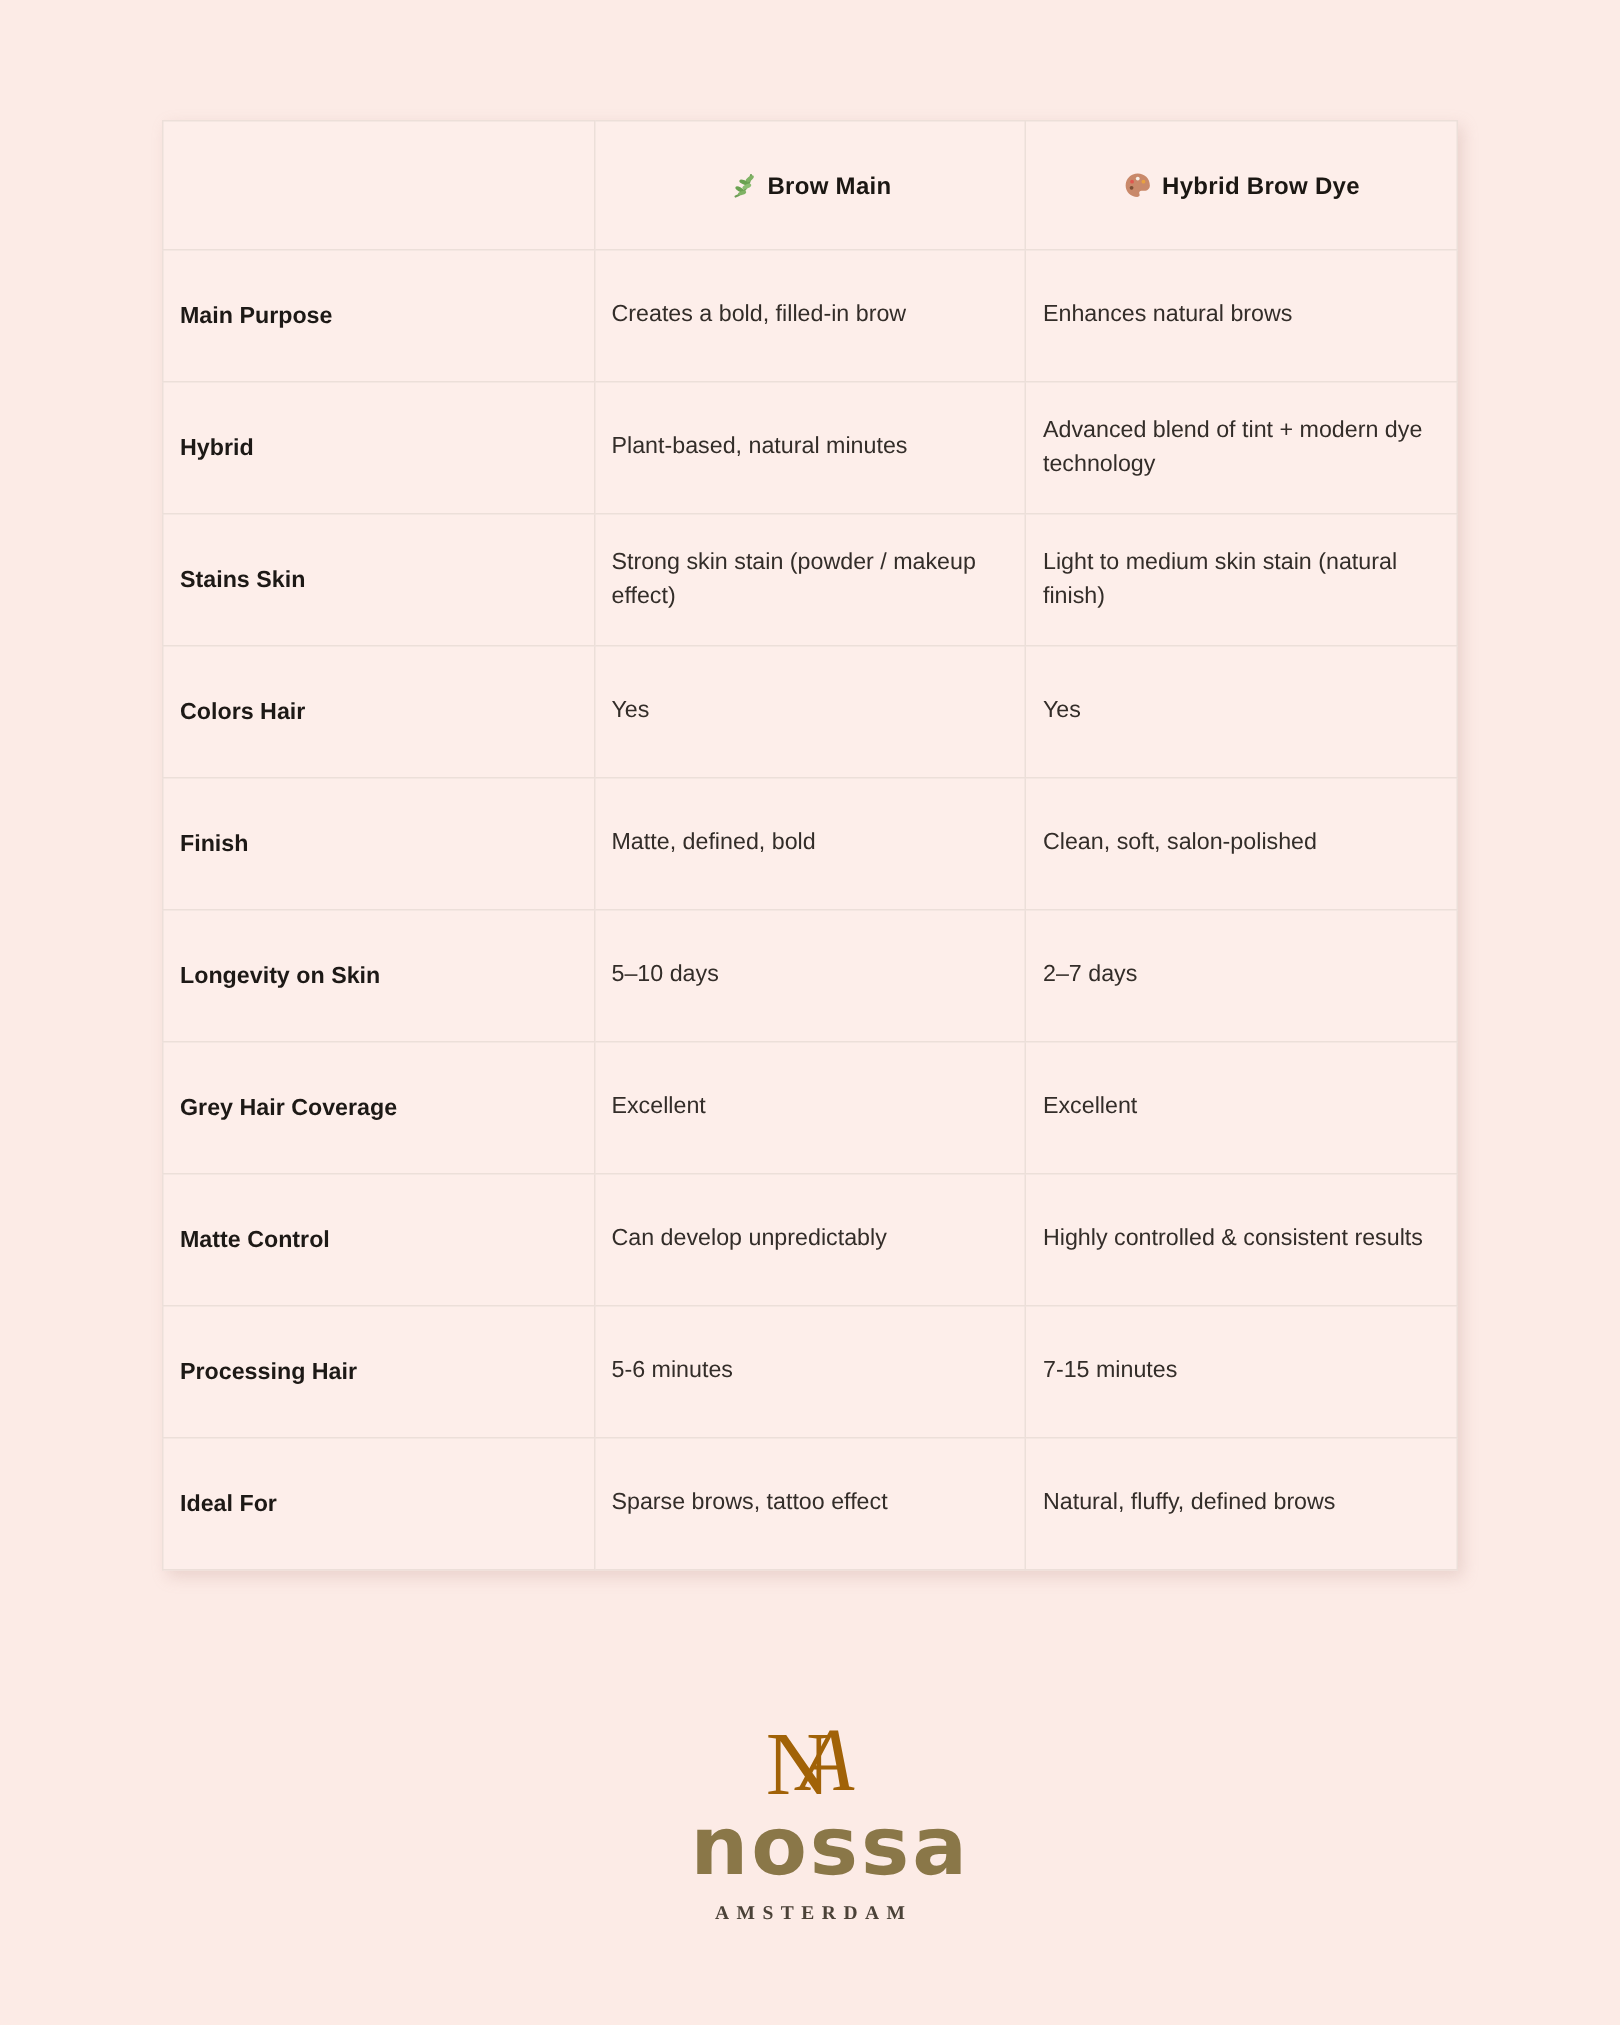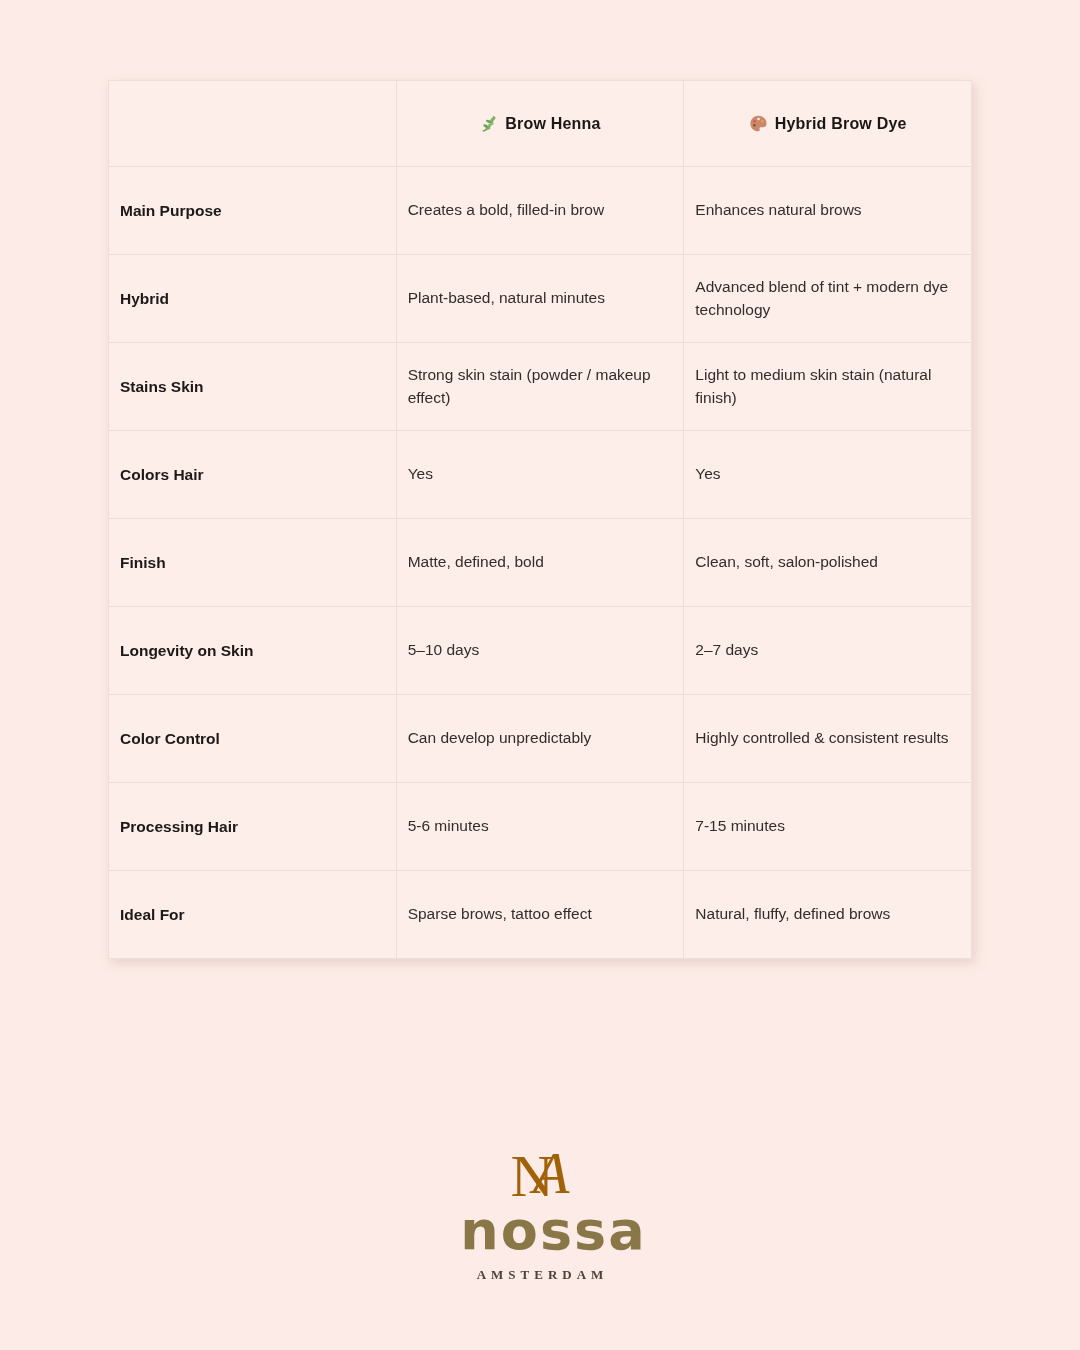--- a/index.html
+++ b/index.html
@@ -121,21 +121,21 @@
         <th>
           <span class="hicon">
             <svg width="19" height="19" viewBox="0 0 24 24">
               <path d="M5.5 21.5 C 12 19.5, 17.5 12, 18.5 3.5" stroke="#6f9e58" stroke-width="1.8" fill="none" stroke-linecap="round"></path>
               <ellipse cx="17.5" cy="6.5" rx="4" ry="1.8" fill="#7fb264" transform="rotate(-38 17.5 6.5)"></ellipse>
               <ellipse cx="12.5" cy="9.5" rx="4" ry="1.8" fill="#6aa251" transform="rotate(22 12.5 9.5)"></ellipse>
               <ellipse cx="15" cy="13" rx="4" ry="1.8" fill="#8cbd72" transform="rotate(-25 15 13)"></ellipse>
               <ellipse cx="9" cy="15.5" rx="4" ry="1.8" fill="#6aa251" transform="rotate(30 9 15.5)"></ellipse>
               <ellipse cx="11" cy="18.5" rx="3.6" ry="1.6" fill="#7fb264" transform="rotate(-18 11 18.5)"></ellipse>
             </svg>
-          </span><span>Brow Henna</span>
+          </span><span>Brow Main</span>
         </th>
         <th>
           <span class="hicon">
             <svg width="19" height="19" viewBox="0 0 24 24">
               <path d="M12 2.2 C 6.2 2.2, 1.8 6.6, 1.8 12.2 C 1.8 17.8, 6.2 21.8, 11.6 21.8 C 13.3 21.8, 14 20.7, 13.4 19.4 C 12.8 18, 13.6 16.7, 15.2 16.7 L 17.6 16.7 C 20.2 16.7, 22.2 14.8, 22.2 12.2 C 22.2 6.4, 17.6 2.2, 12 2.2 Z" fill="#c9896a"></path>
               <circle cx="7.2" cy="9" r="1.6" fill="#e0574f"></circle>
               <circle cx="12" cy="6.4" r="1.6" fill="#f5f0e8"></circle>
               <circle cx="16.8" cy="9" r="1.6" fill="#e8a13f"></circle>
               <circle cx="6.8" cy="14.2" r="1.6" fill="#7d4e35"></circle>
             </svg>
@@ -168,21 +168,26 @@
         <th class="rowlabel">Finish</th>
         <td class="val">Matte, defined, bold</td>
         <td class="val">Clean, soft, salon-polished</td>
       </tr>
       <tr>
         <th class="rowlabel">Longevity on Skin</th>
         <td class="val">5–10 days</td>
         <td class="val">2–7 days</td>
       </tr>
       <tr>
-        <th class="rowlabel">Color Control</th>
+        <th class="rowlabel">Grey Hair Coverage</th>
+        <td class="val">Excellent</td>
+        <td class="val">Excellent</td>
+      </tr>
+      <tr>
+        <th class="rowlabel">Matte Control</th>
         <td class="val">Can develop unpredictably</td>
         <td class="val">Highly controlled &amp; consistent results</td>
       </tr>
       <tr>
         <th class="rowlabel">Processing Hair</th>
         <td class="val">5-6 minutes</td>
         <td class="val">7-15 minutes</td>
       </tr>
       <tr>
         <th class="rowlabel">Ideal For</th>

